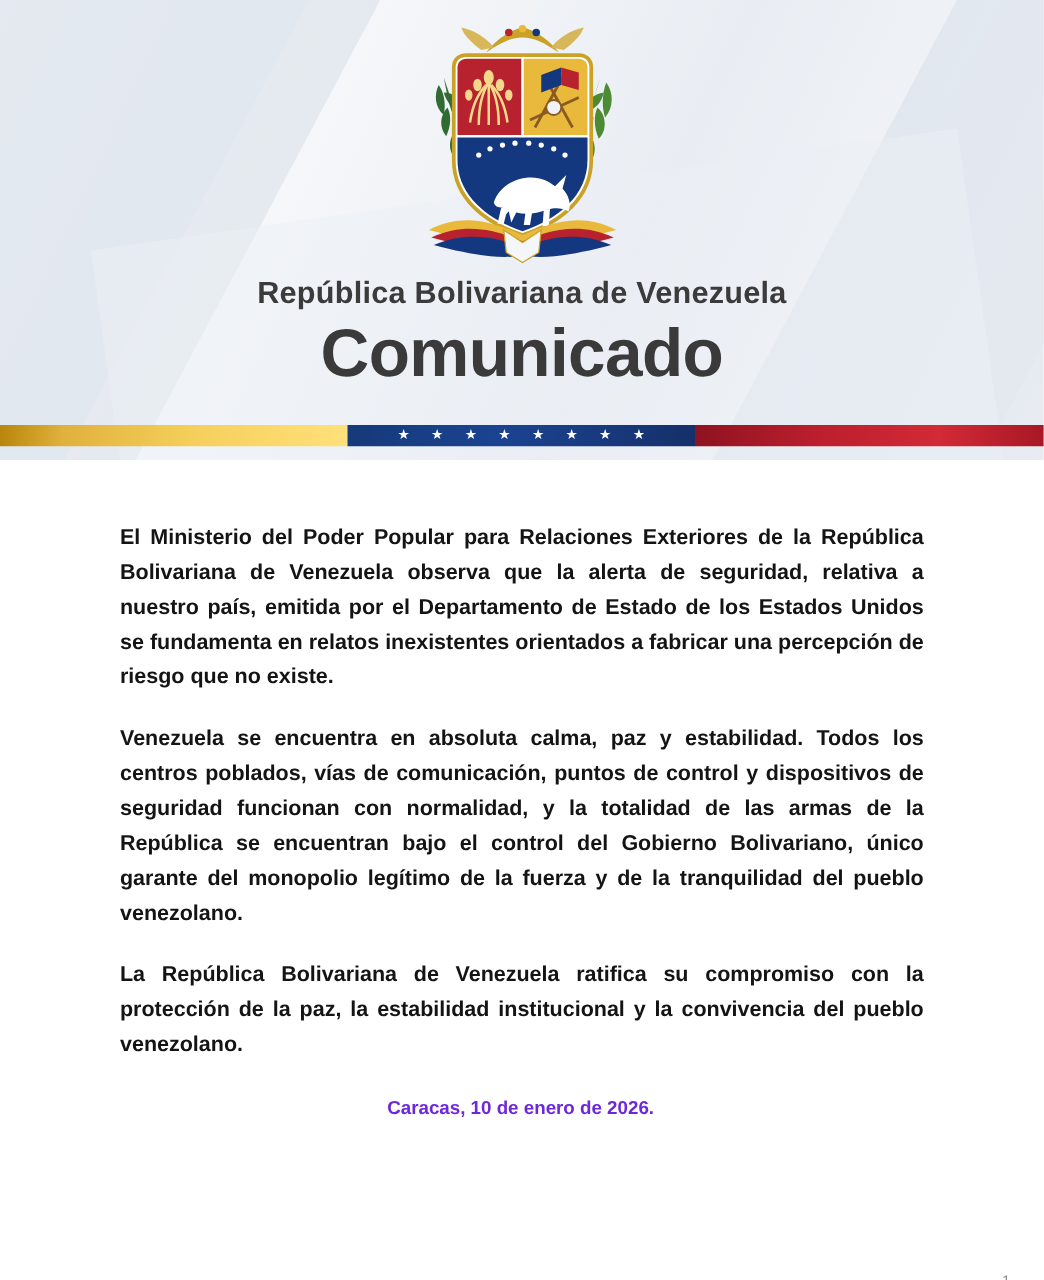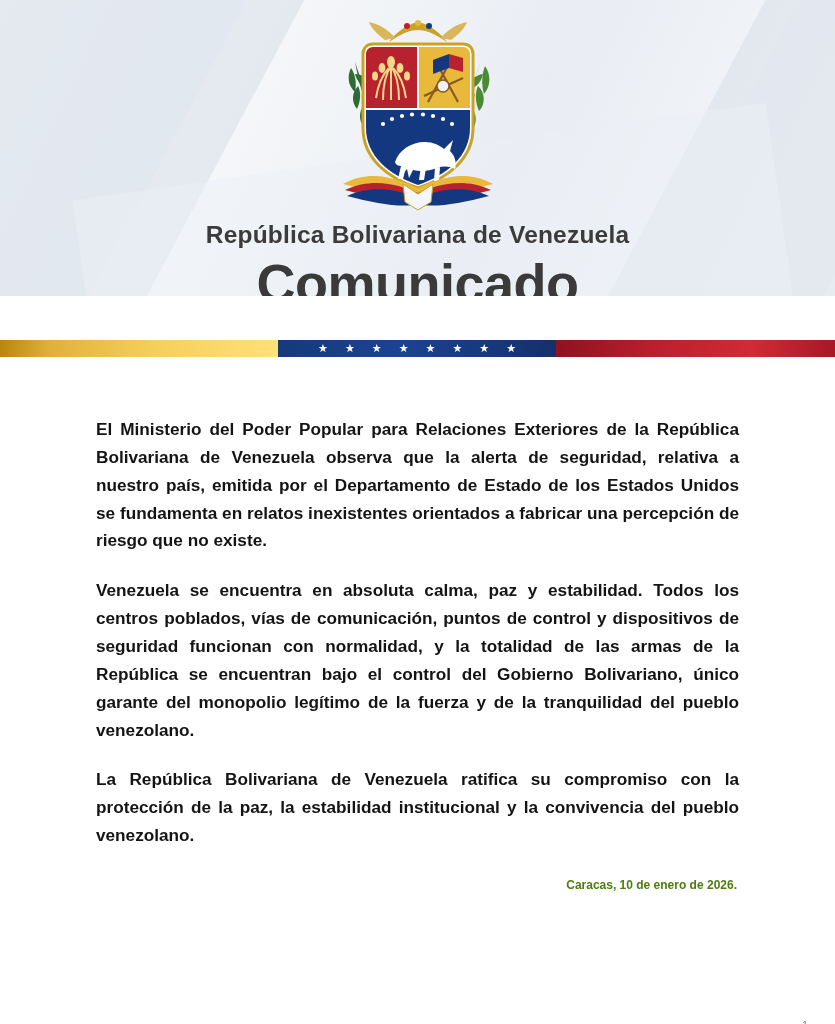--- a/index.html
+++ b/index.html
@@ -19,21 +19,21 @@
     width: 835px;
     height: 1024px;
     background: #ffffff;
     overflow: hidden;
   }
 
   
   .header {
     position: relative;
     width: 835px;
-    height: 296px;
+    height: 368px;
     background: linear-gradient(115deg, #ffffff 0%, #f3f5f8 35%, #e9edf3 60%, #f7f8fa 100%);
     overflow: hidden;
   }
   .hdr-shape {
     position: absolute;
     background: rgba(205, 214, 226, 0.30);
   }
   .hdr-shape.s1 {
     width: 420px; height: 700px;
     left: -250px; top: -150px;
@@ -155,24 +155,24 @@
     line-height: 1.62;
     color: #141414;
     text-align: justify;
     text-justify: inter-word;
     margin: 0 0 22px 0;
     font-weight: 600;
   }
   .para:last-of-type { margin-bottom: 12px; }
   .signature {
     margin-top: 28px;
-    text-align: right;
-    font-size: 12px;
+    text-align: center;
+    font-size: 15px;
     font-weight: bold;
-    color: #4d7c0f;
+    color: #6d28d9;
     padding-right: 2px;
   }
 
   .page-number {
     position: absolute;
     right: 27px;
     bottom: 6px;
     font-size: 11px;
     color: #8a8a8a;
   }

